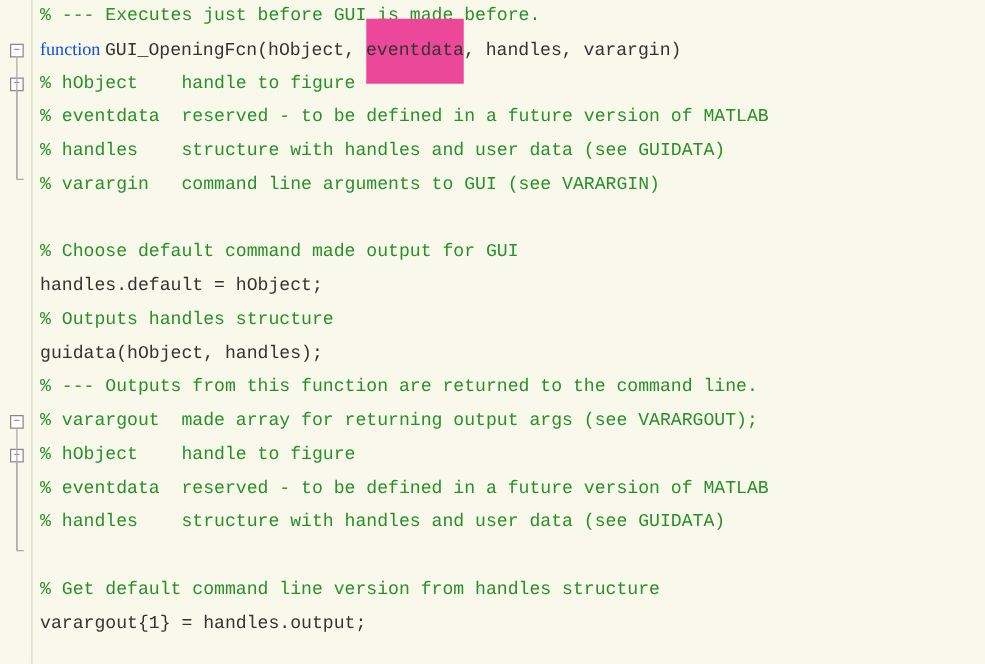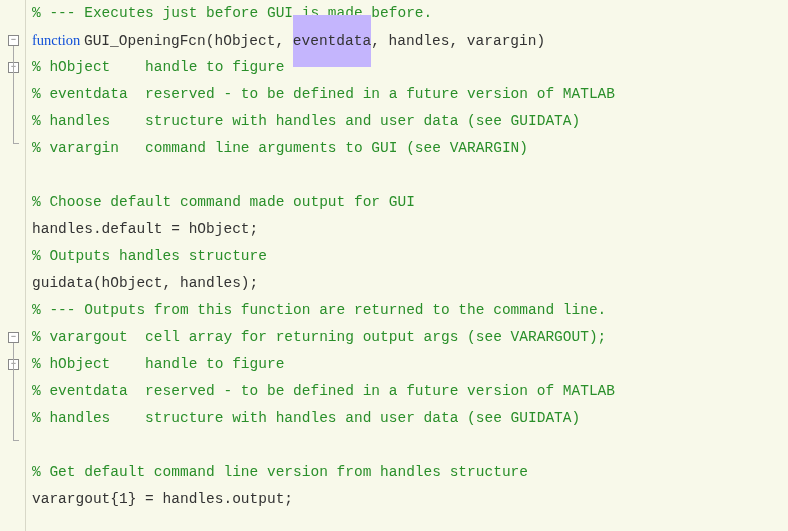--- a/index.html
+++ b/index.html
@@ -32,21 +32,21 @@
     }
     .line {
       display: block;
       white-space: pre;
       height: 27px;
     }
     .comment { color: #2a8f2a; }
     .keyword { color: #0f4fd8; font-family: Liberation Serif, serif; }
     .text { color: #333; }
     .highlight {
-      background: #c4b5fd;
+      background: #ec4899;
       padding: 18px 0;
     }
     .fold-icon {
       position: absolute;
       left: 8px;
       width: 11px;
       height: 11px;
       border: 1px solid #888;
       background: #fff;
       font-size: 9px;
@@ -91,21 +91,21 @@
       <div class="line"><span class="comment">% hObject    handle to figure</span></div>
       <div class="line"><span class="comment">% eventdata  reserved - to be defined in a future version of MATLAB</span></div>
       <div class="line"><span class="comment">% handles    structure with handles and user data (see GUIDATA)</span></div>
       <div class="line"><span class="comment">% varargin   command line arguments to GUI (see VARARGIN)</span></div>
       <div class="line"><span class="text"> </span></div>
       <div class="line"><span class="comment">% Choose default command made output for GUI</span></div>
       <div class="line"><span class="text">handles.default = hObject;</span></div>
       <div class="line"><span class="comment">% Outputs handles structure</span></div>
       <div class="line"><span class="text">guidata(hObject, handles);</span></div>
       <div class="line"><span class="comment">% --- Outputs from this function are returned to the command line.</span></div>
-      <div class="line"><span class="comment">% varargout  cell array for returning output args (see VARARGOUT);</span></div>
+      <div class="line"><span class="comment">% varargout  made array for returning output args (see VARARGOUT);</span></div>
       <div class="line"><span class="comment">% hObject    handle to figure</span></div>
       <div class="line"><span class="comment">% eventdata  reserved - to be defined in a future version of MATLAB</span></div>
       <div class="line"><span class="comment">% handles    structure with handles and user data (see GUIDATA)</span></div>
       <div class="line"><span class="text"> </span></div>
       <div class="line"><span class="comment">% Get default command line version from handles structure</span></div>
       <div class="line"><span class="text">varargout{1} = handles.output;</span></div>
     </div>
 </div>
 
 </body></html>

